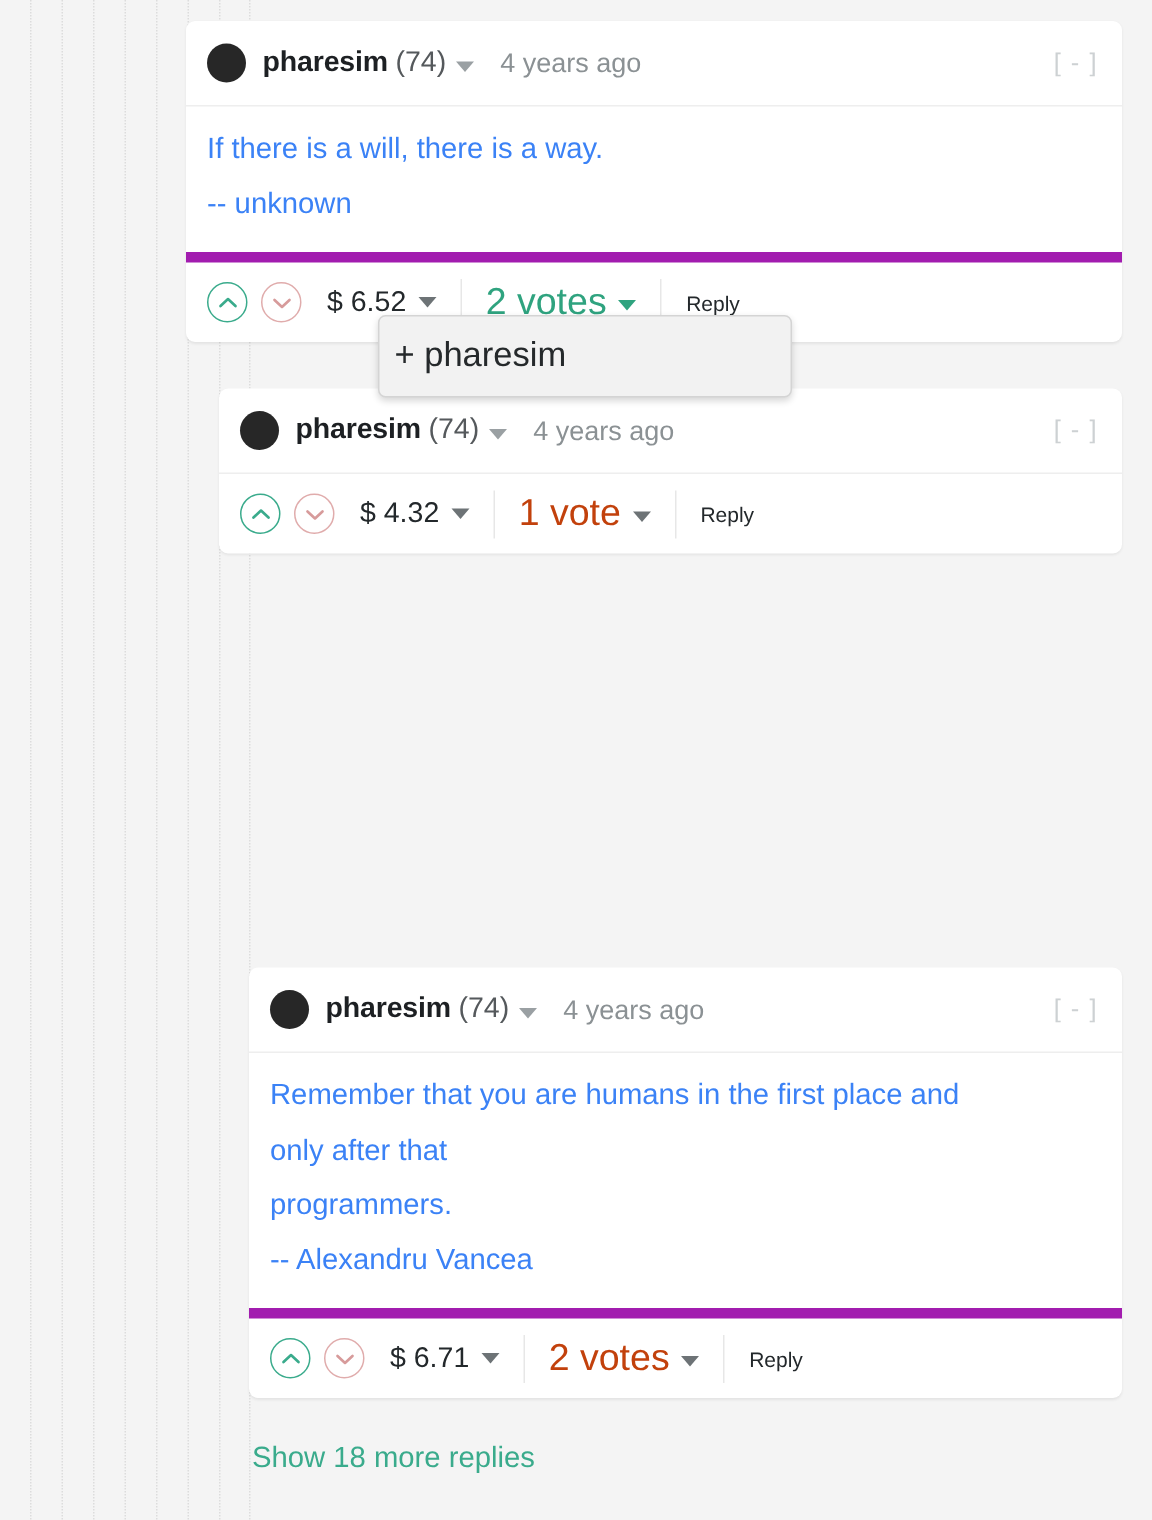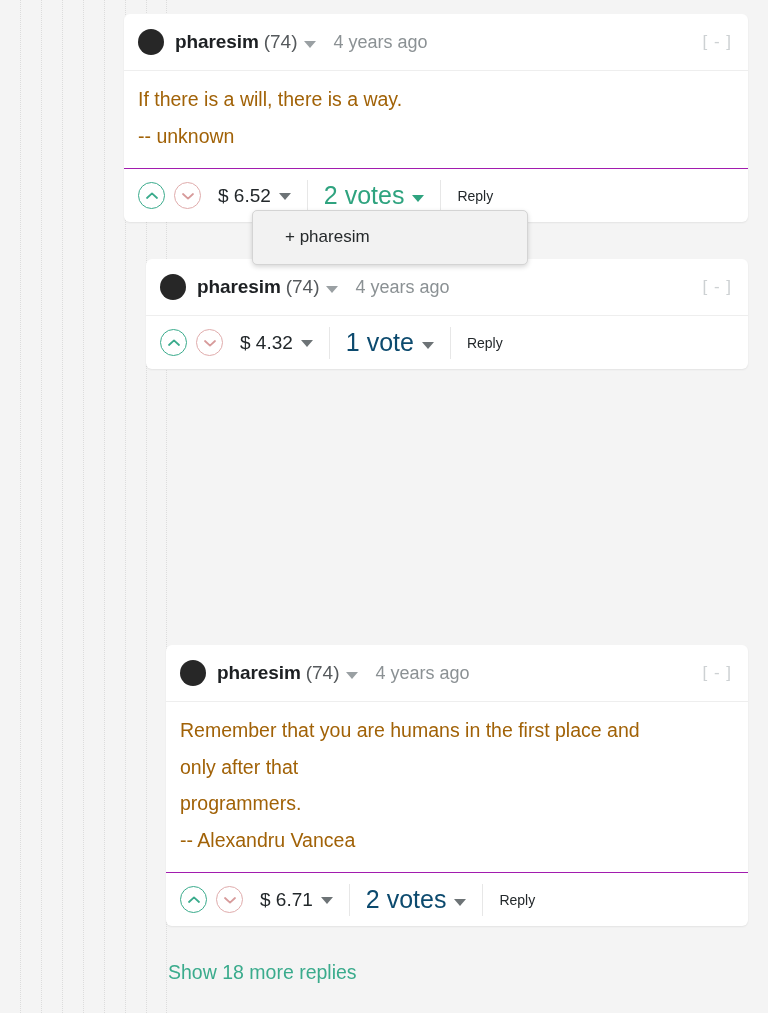--- a/index.html
+++ b/index.html
@@ -102,24 +102,24 @@
   .collapse {
     margin-left: auto;
     font-size: 17px;
     color: #cdd1d3;
     letter-spacing: 1px;
   }
 
   
   .card-body {
     padding: 10px 16px 14px 14px;
-    border-bottom: 1px solid #a21caf;
+    border-bottom: 7px solid #a21caf;
     font-size: 19.5px;
     line-height: 36.5px;
-    color: #a16207;
+    color: #3b82f6;
   }
   .card-body p {
     margin: 0;
     white-space: pre-wrap;
   }
 
   
   .card-footer {
     display: flex;
     align-items: center;
@@ -171,37 +171,37 @@
     background: #e7e7e7;
     height: 32px;
     margin: 0 16px;
     flex: 0 0 auto;
   }
   .votes {
     font-size: 25px;
     white-space: nowrap;
   }
   .votes.green { color: #2fa37f; }
-  .votes.plain { color: #0c4a6e; text-align: center; }
+  .votes.plain { color: #c2410c; text-align: center; }
 
   .reply {
     font-size: 14px;
     color: #23282b;
     white-space: nowrap;
   }
 
   
   .voters-popover {
     position: absolute;
     background: #f2f2f2;
     border: 1px solid #d4d4d4;
     border-radius: 5px;
     box-shadow: 0 2px 5px rgba(0,0,0,0.16);
-    padding: 9px 14px 11px 32px;
-    font-size: 17px;
+    padding: 9px 14px 11px 10px;
+    font-size: 23px;
     color: #25292b;
     line-height: 33px;
     z-index: 30;
     box-sizing: border-box;
   }
   .voter-row { white-space: nowrap; }
 
   
   .show-more {
     position: absolute;

